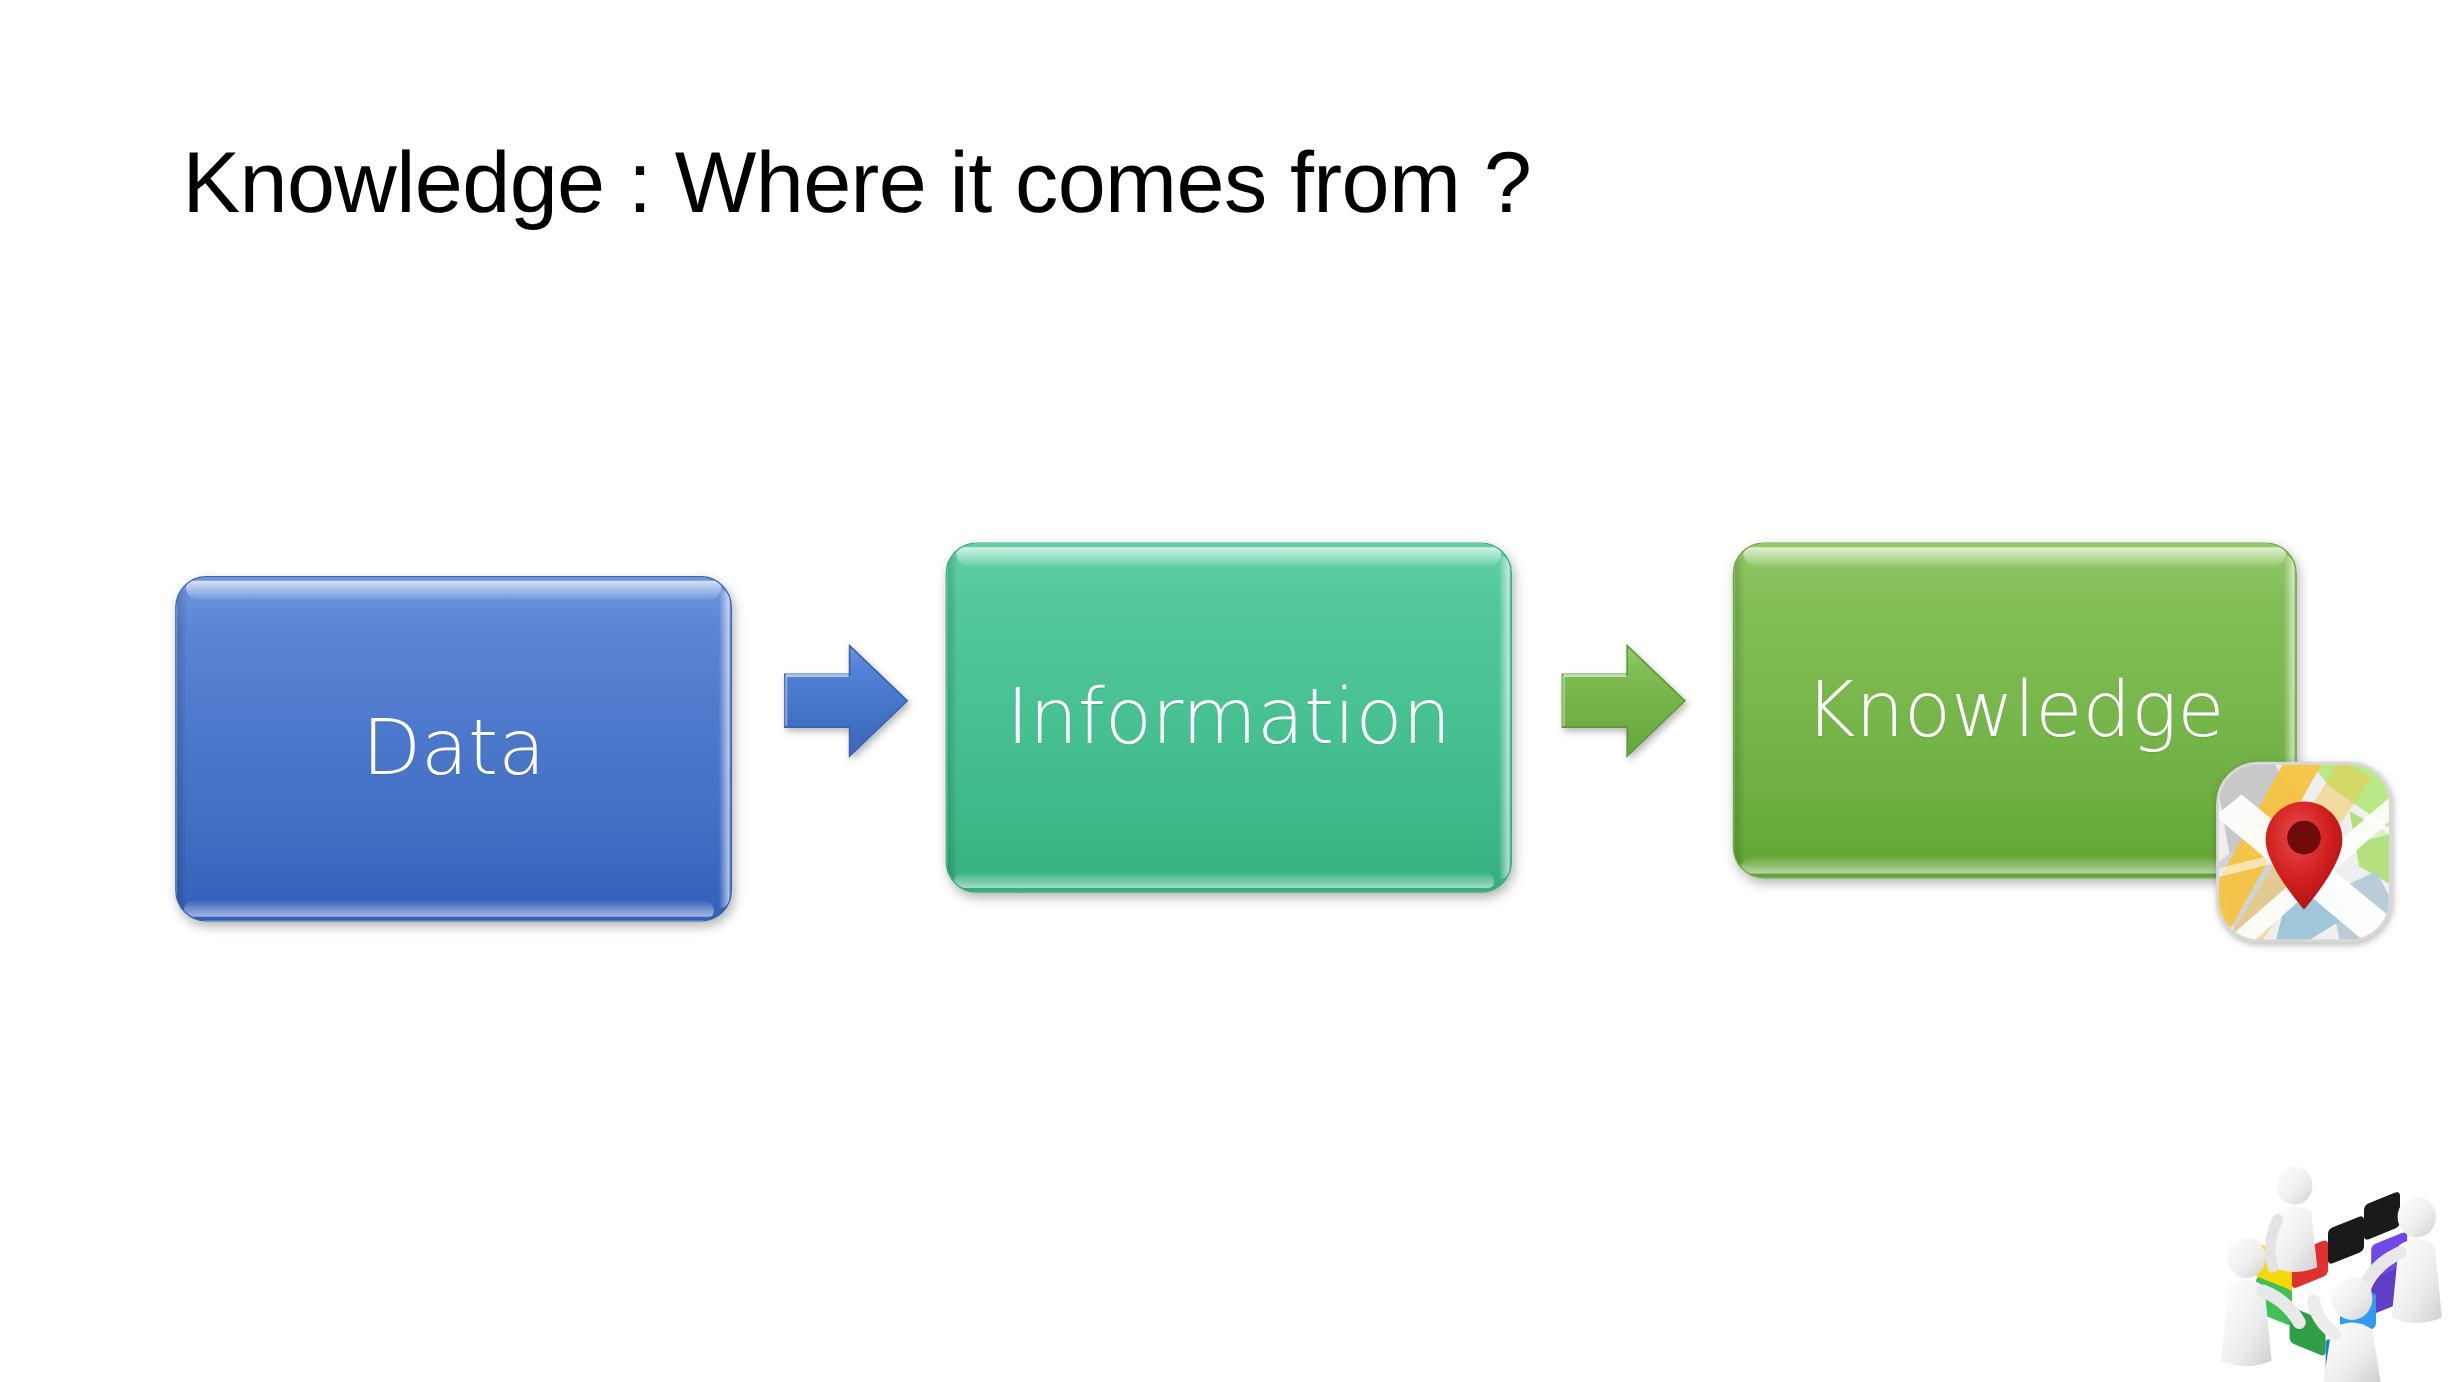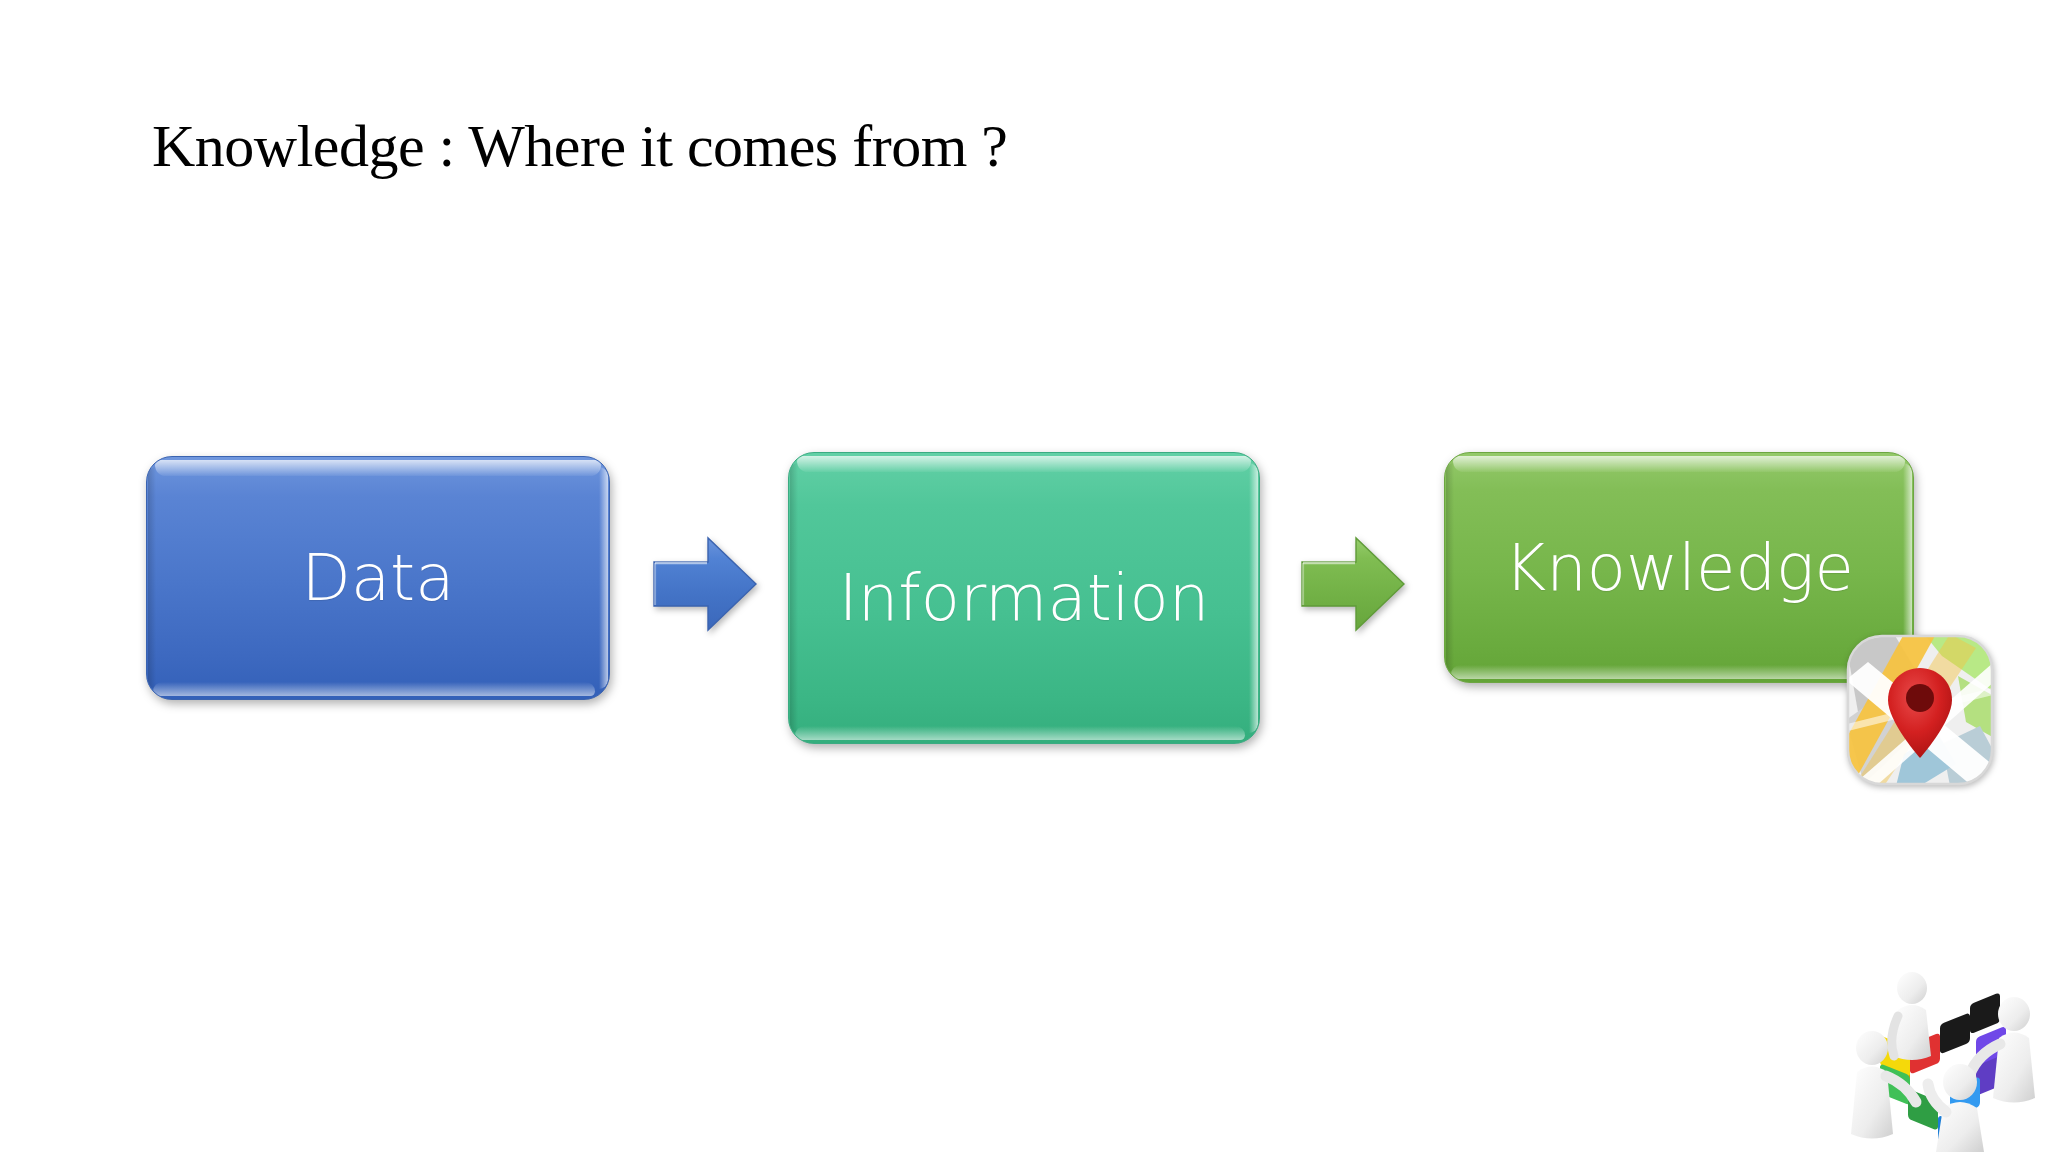--- a/index.html
+++ b/index.html
@@ -20,22 +20,22 @@
     position: absolute;
     inset: 0;
     background: #ffffff;
   }
 
   
   #slide-title {
     position: absolute;
     left: 152px;
     top: 112px;
-    font-family: Liberation Serif, serif;
-    font-size: 60px;
+    font-family: Liberation Sans, sans-serif;
+    font-size: 72px;
     font-weight: 300;
     letter-spacing: -0.5px;
     color: #000000;
     white-space: nowrap;
     line-height: 1.15;
   }
 
   
   #flow {
     position: absolute;
@@ -114,21 +114,21 @@
     font-family: "DejaVu Sans", sans-serif;
     font-weight: 300;
     font-size: 64px;
     letter-spacing: 0px;
     white-space: nowrap;
     text-shadow: 0 1px 1px rgba(0,0,0,0.10);
   }
 
   
   #box-data {
-    left: 146px; top: 456px; width: 464px; height: 244px;
+    left: 146px; top: 480px; width: 464px; height: 288px;
     filter: drop-shadow(2px 4px 5px rgba(0,0,0,0.30));
   }
   #box-data .box-face {
     background:
       linear-gradient(to bottom,
         #6f96dd 0%,
         #5a84d4 16%,
         #4a76ca 52%,
         #3d69c0 82%,
         #3360b8 100%);
@@ -145,21 +145,21 @@
       linear-gradient(to bottom,
         #62d0a6 0%,
         #51c79a 18%,
         #46c091 55%,
         #3bb685 85%,
         #34ae7d 100%);
     border: 1px solid #3bab82;
   }
 
   #box-knowledge {
-    left: 1444px; top: 452px; width: 470px; height: 231px;
+    left: 1444px; top: 452px; width: 470px; height: 280px;
     filter: drop-shadow(2px 4px 5px rgba(0,0,0,0.30));
   }
   #box-knowledge .box-face {
     background:
       linear-gradient(to bottom,
         #94c96a 0%,
         #83be57 16%,
         #77b64b 52%,
         #6aab3e 84%,
         #63a437 100%);

